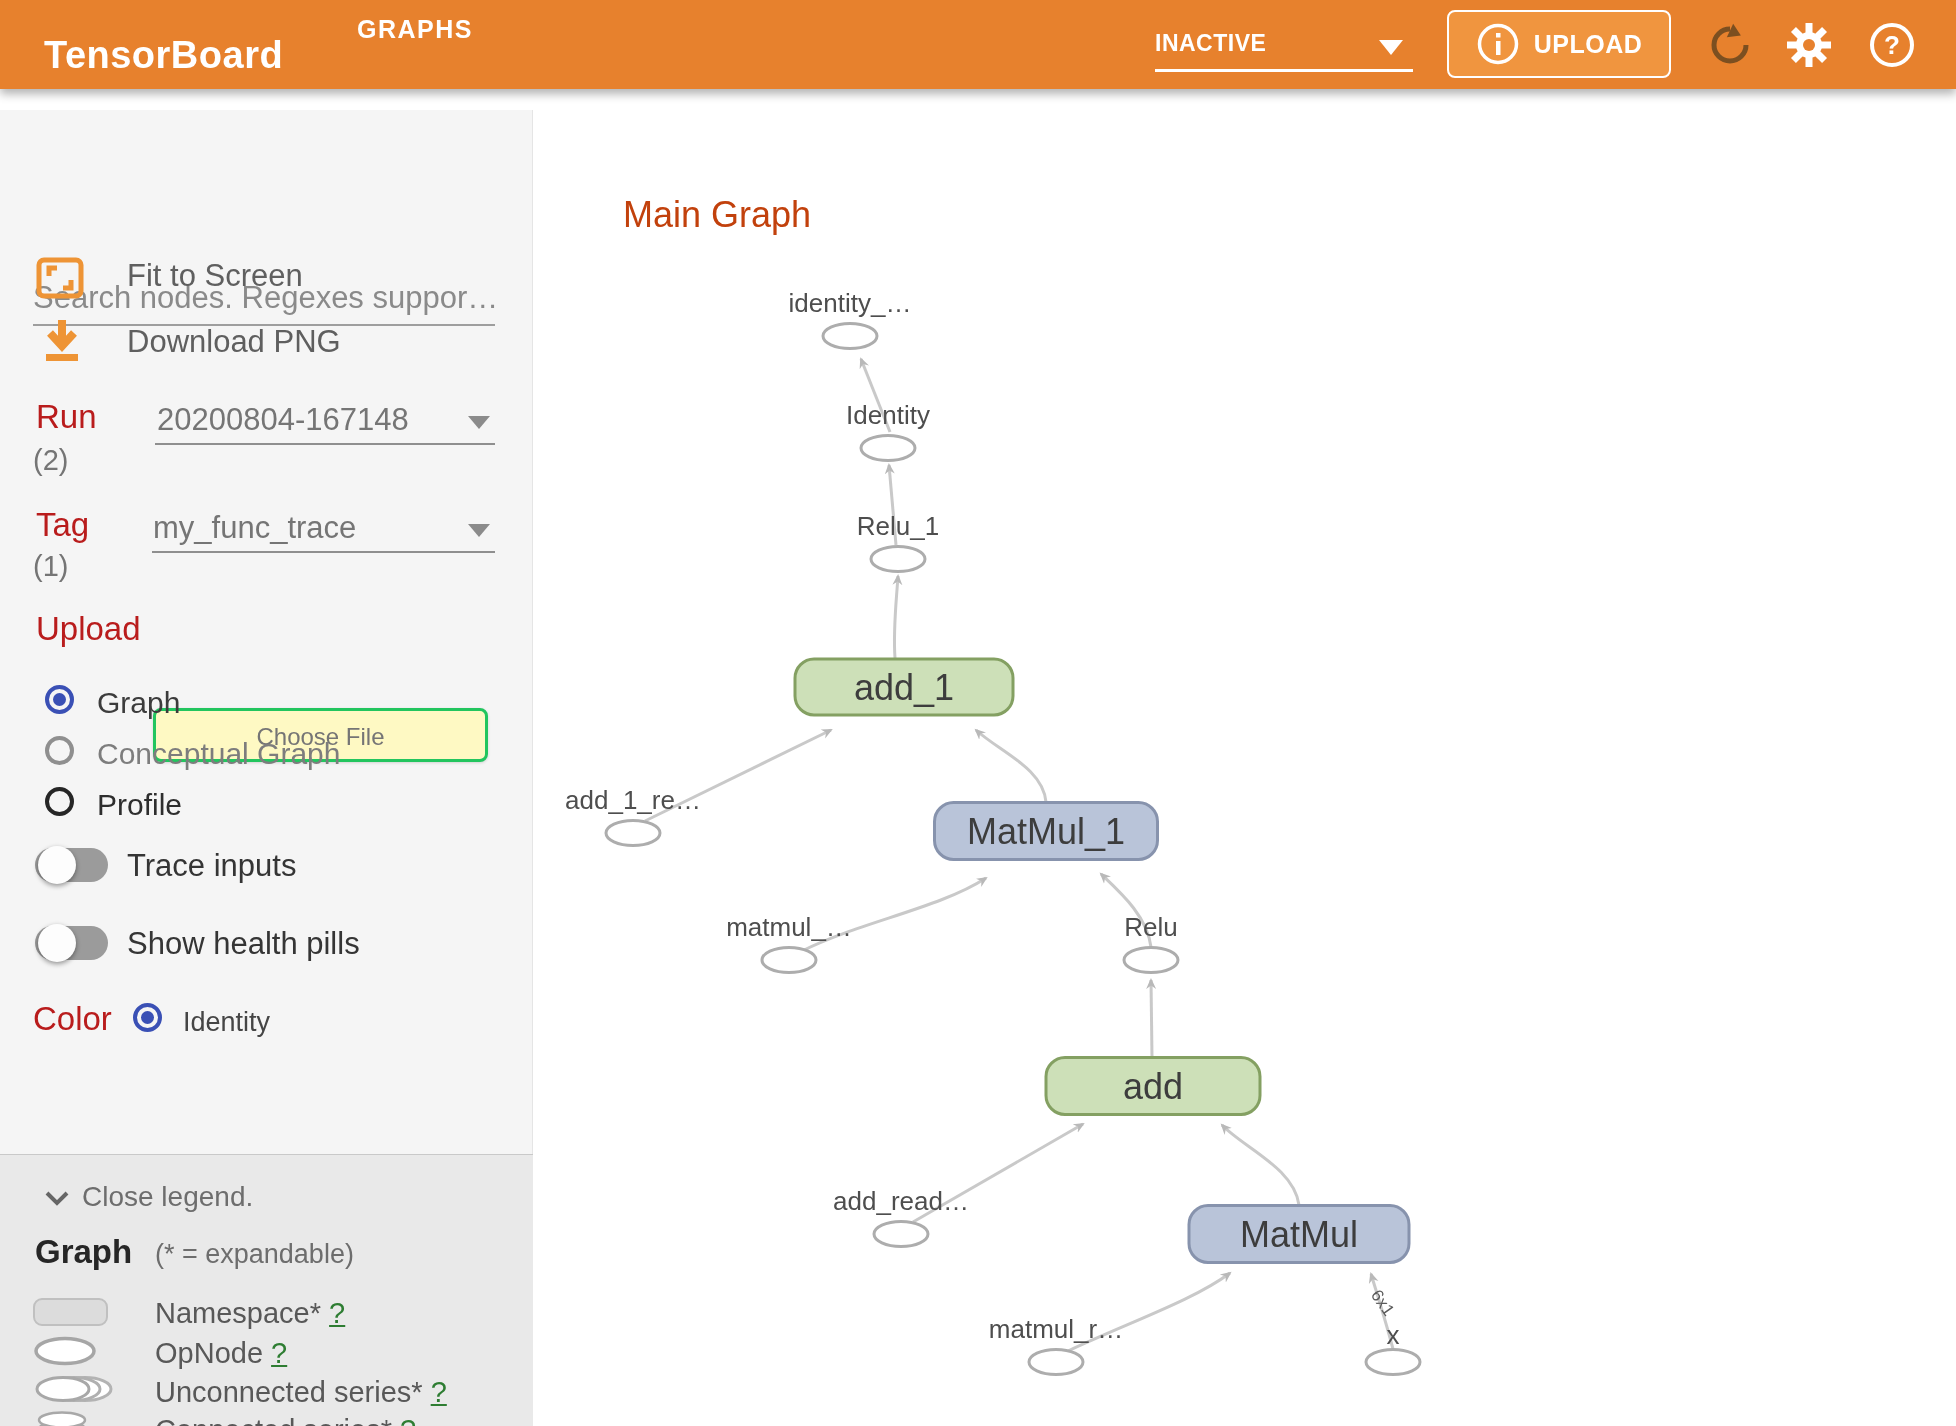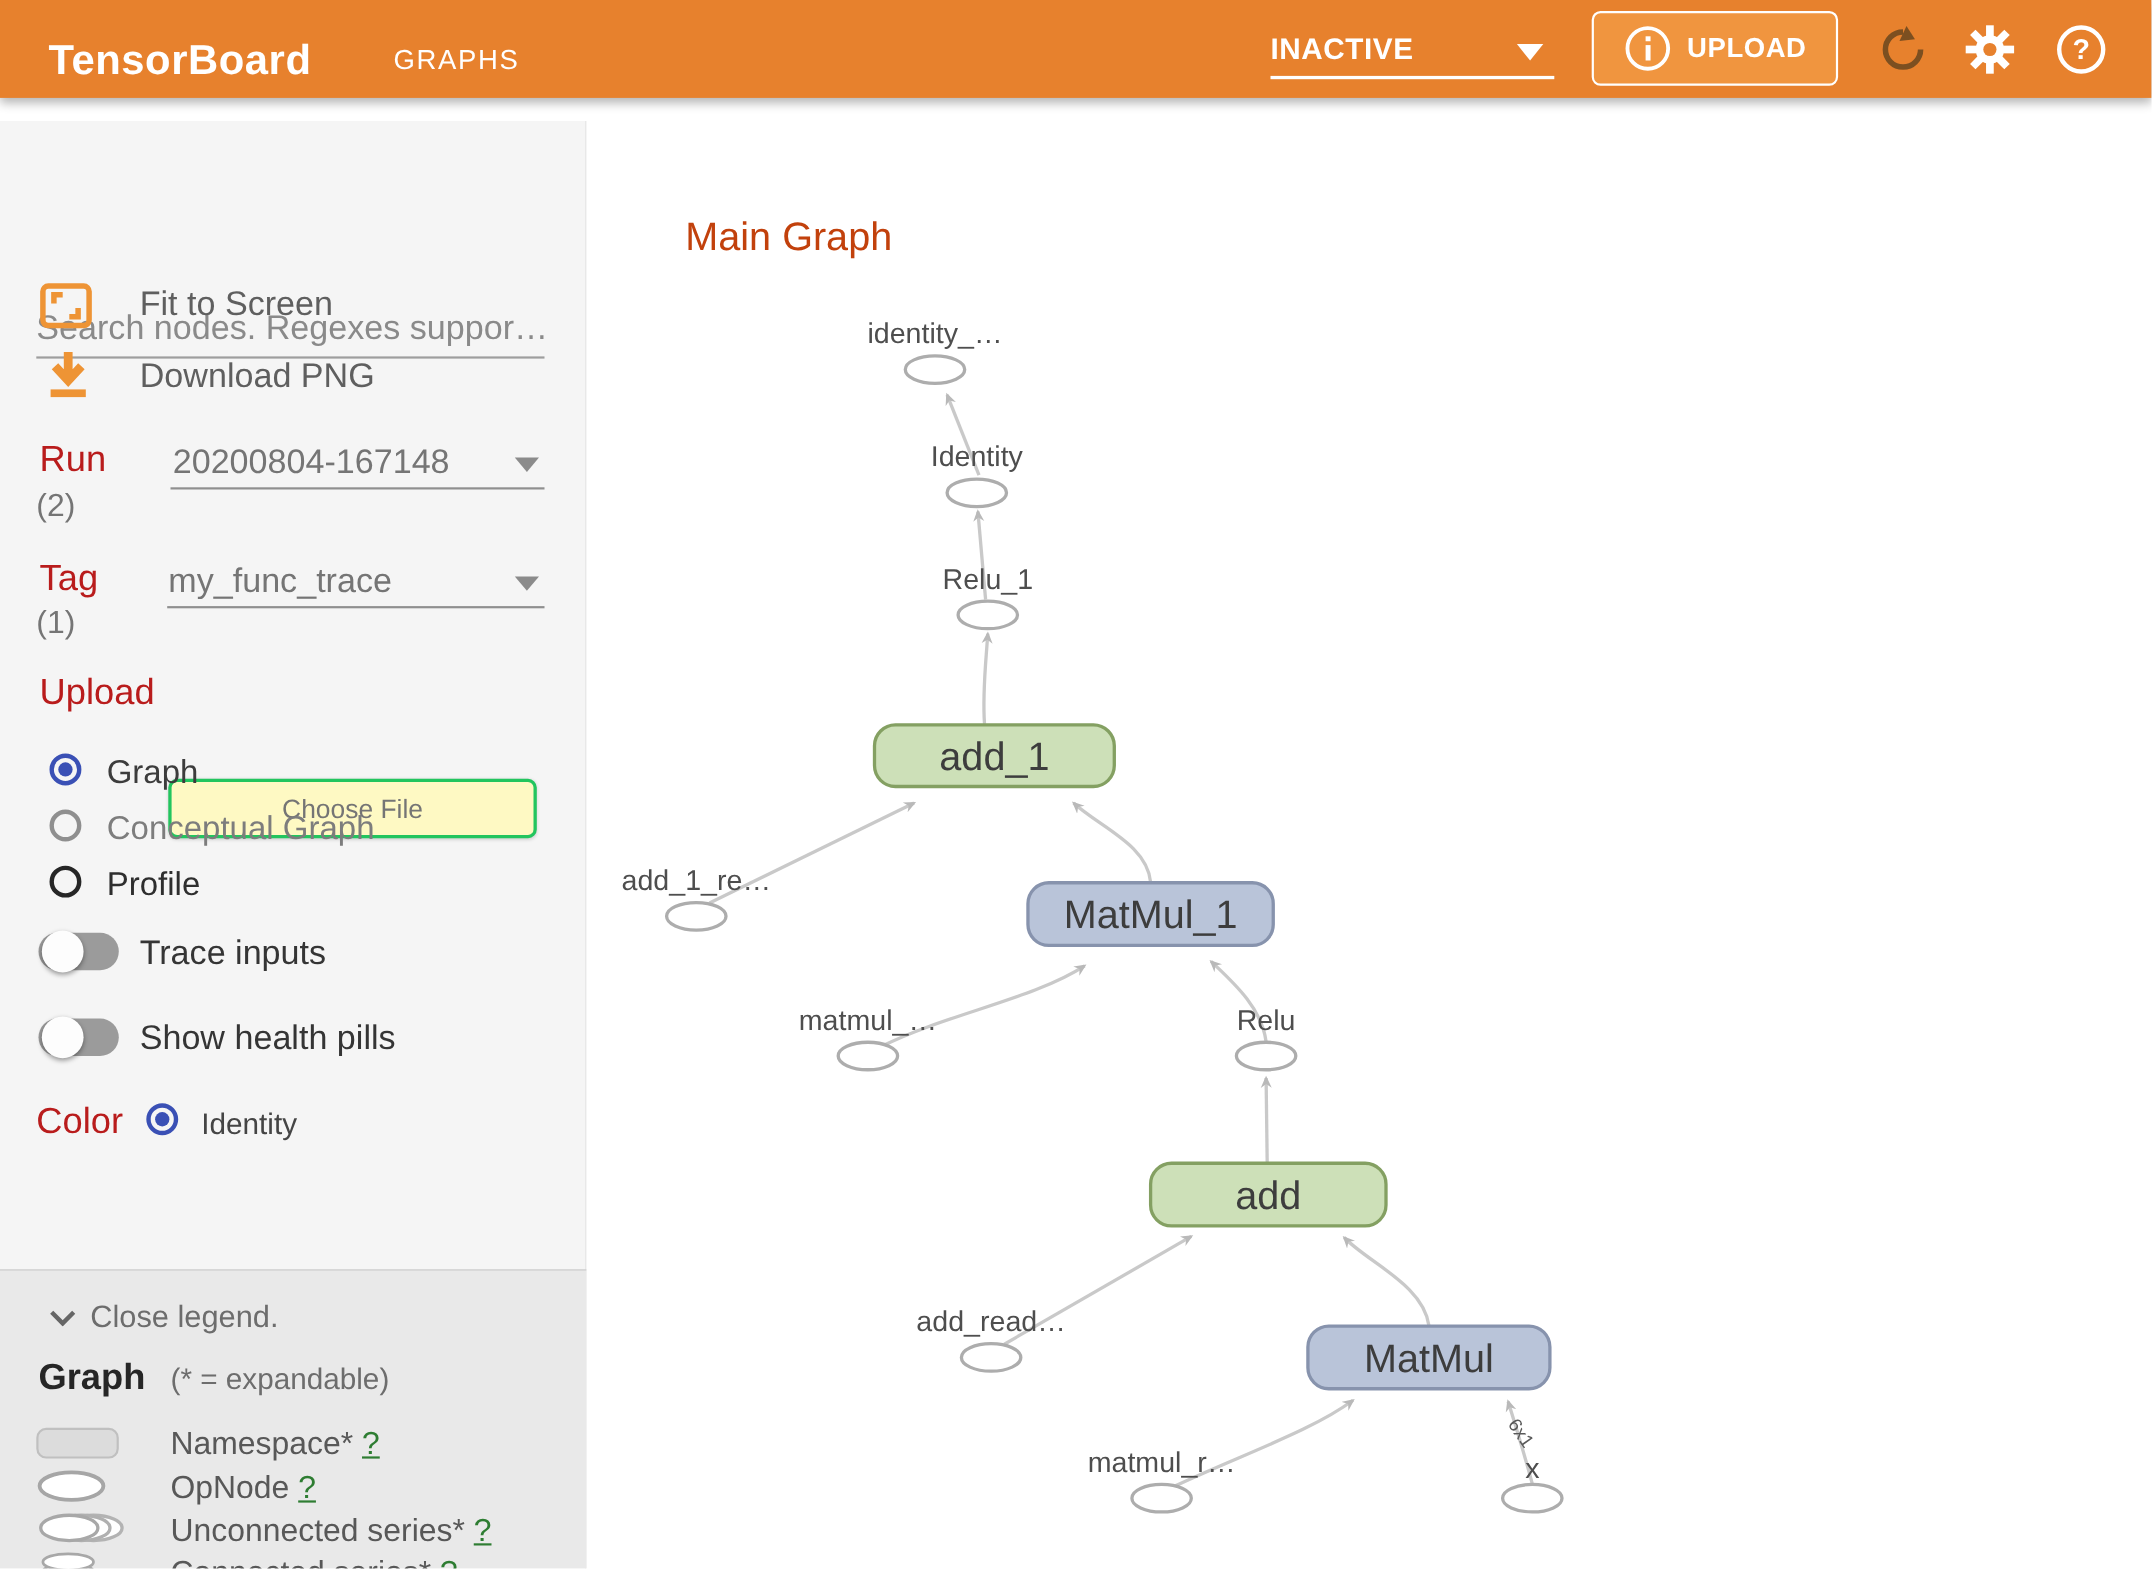--- a/index.html
+++ b/index.html
@@ -6,25 +6,25 @@
   html,body { width:1956px; height:1426px; overflow:hidden; background:#fff;
               font-family:"Liberation Sans", sans-serif; }
   body { position:relative; }
 
   
   .header { position:absolute; left:0; top:0; width:1956px; height:89px;
             background:#e7812d; box-shadow:0 5px 9px rgba(0,0,0,0.30); z-index:20; }
   .logo { position:absolute; left:44px; top:0; height:110px; display:flex; align-items:center;
           color:#fff; font-size:38px; font-weight:700; letter-spacing:0.5px; }
   .tab { position:absolute; left:336px; top:0; width:158px; height:110px; text-align:center; }
-  .tab .tab-label { display:block; margin-top:41px; color:#fff; font-size:25px; font-weight:400; letter-spacing:1.5px; }
+  .tab .tab-label { display:block; margin-top:15px; color:#fff; font-size:25px; font-weight:700; letter-spacing:1.5px; }
   .tab .tab-underline { position:absolute; left:0; bottom:0; width:158px; height:5px; background:#fff; }
   .status { position:absolute; left:1155px; top:24px; width:258px; height:48px;
             border-bottom:3px solid #fff; cursor:pointer; }
-  .status .status-label { position:absolute; left:0; top:6px; color:#fff; font-size:27px; font-weight:700; letter-spacing:0.5px; }
+  .status .status-label { position:absolute; left:0; top:6px; color:#fff; font-size:23px; font-weight:700; letter-spacing:0.5px; }
   .caret-down-white { position:absolute; right:10px; top:16px; width:0; height:0;
             border-left:12px solid transparent; border-right:12px solid transparent; border-top:15px solid #fff; }
   .upload-btn { position:absolute; left:1447px; top:10px; width:224px; height:68px;
             background:#f0953f; border:2px solid #fff; border-radius:8px;
             display:flex; align-items:center; justify-content:center; gap:14px; cursor:pointer; }
   .upload-btn span { color:#fff; font-size:25px; font-weight:700; letter-spacing:0.5px; }
   .hicon { position:absolute; top:21px; width:48px; height:48px; cursor:pointer; }
 
   
   .sidebar { position:absolute; left:0; top:110px; width:533px; height:1316px;

